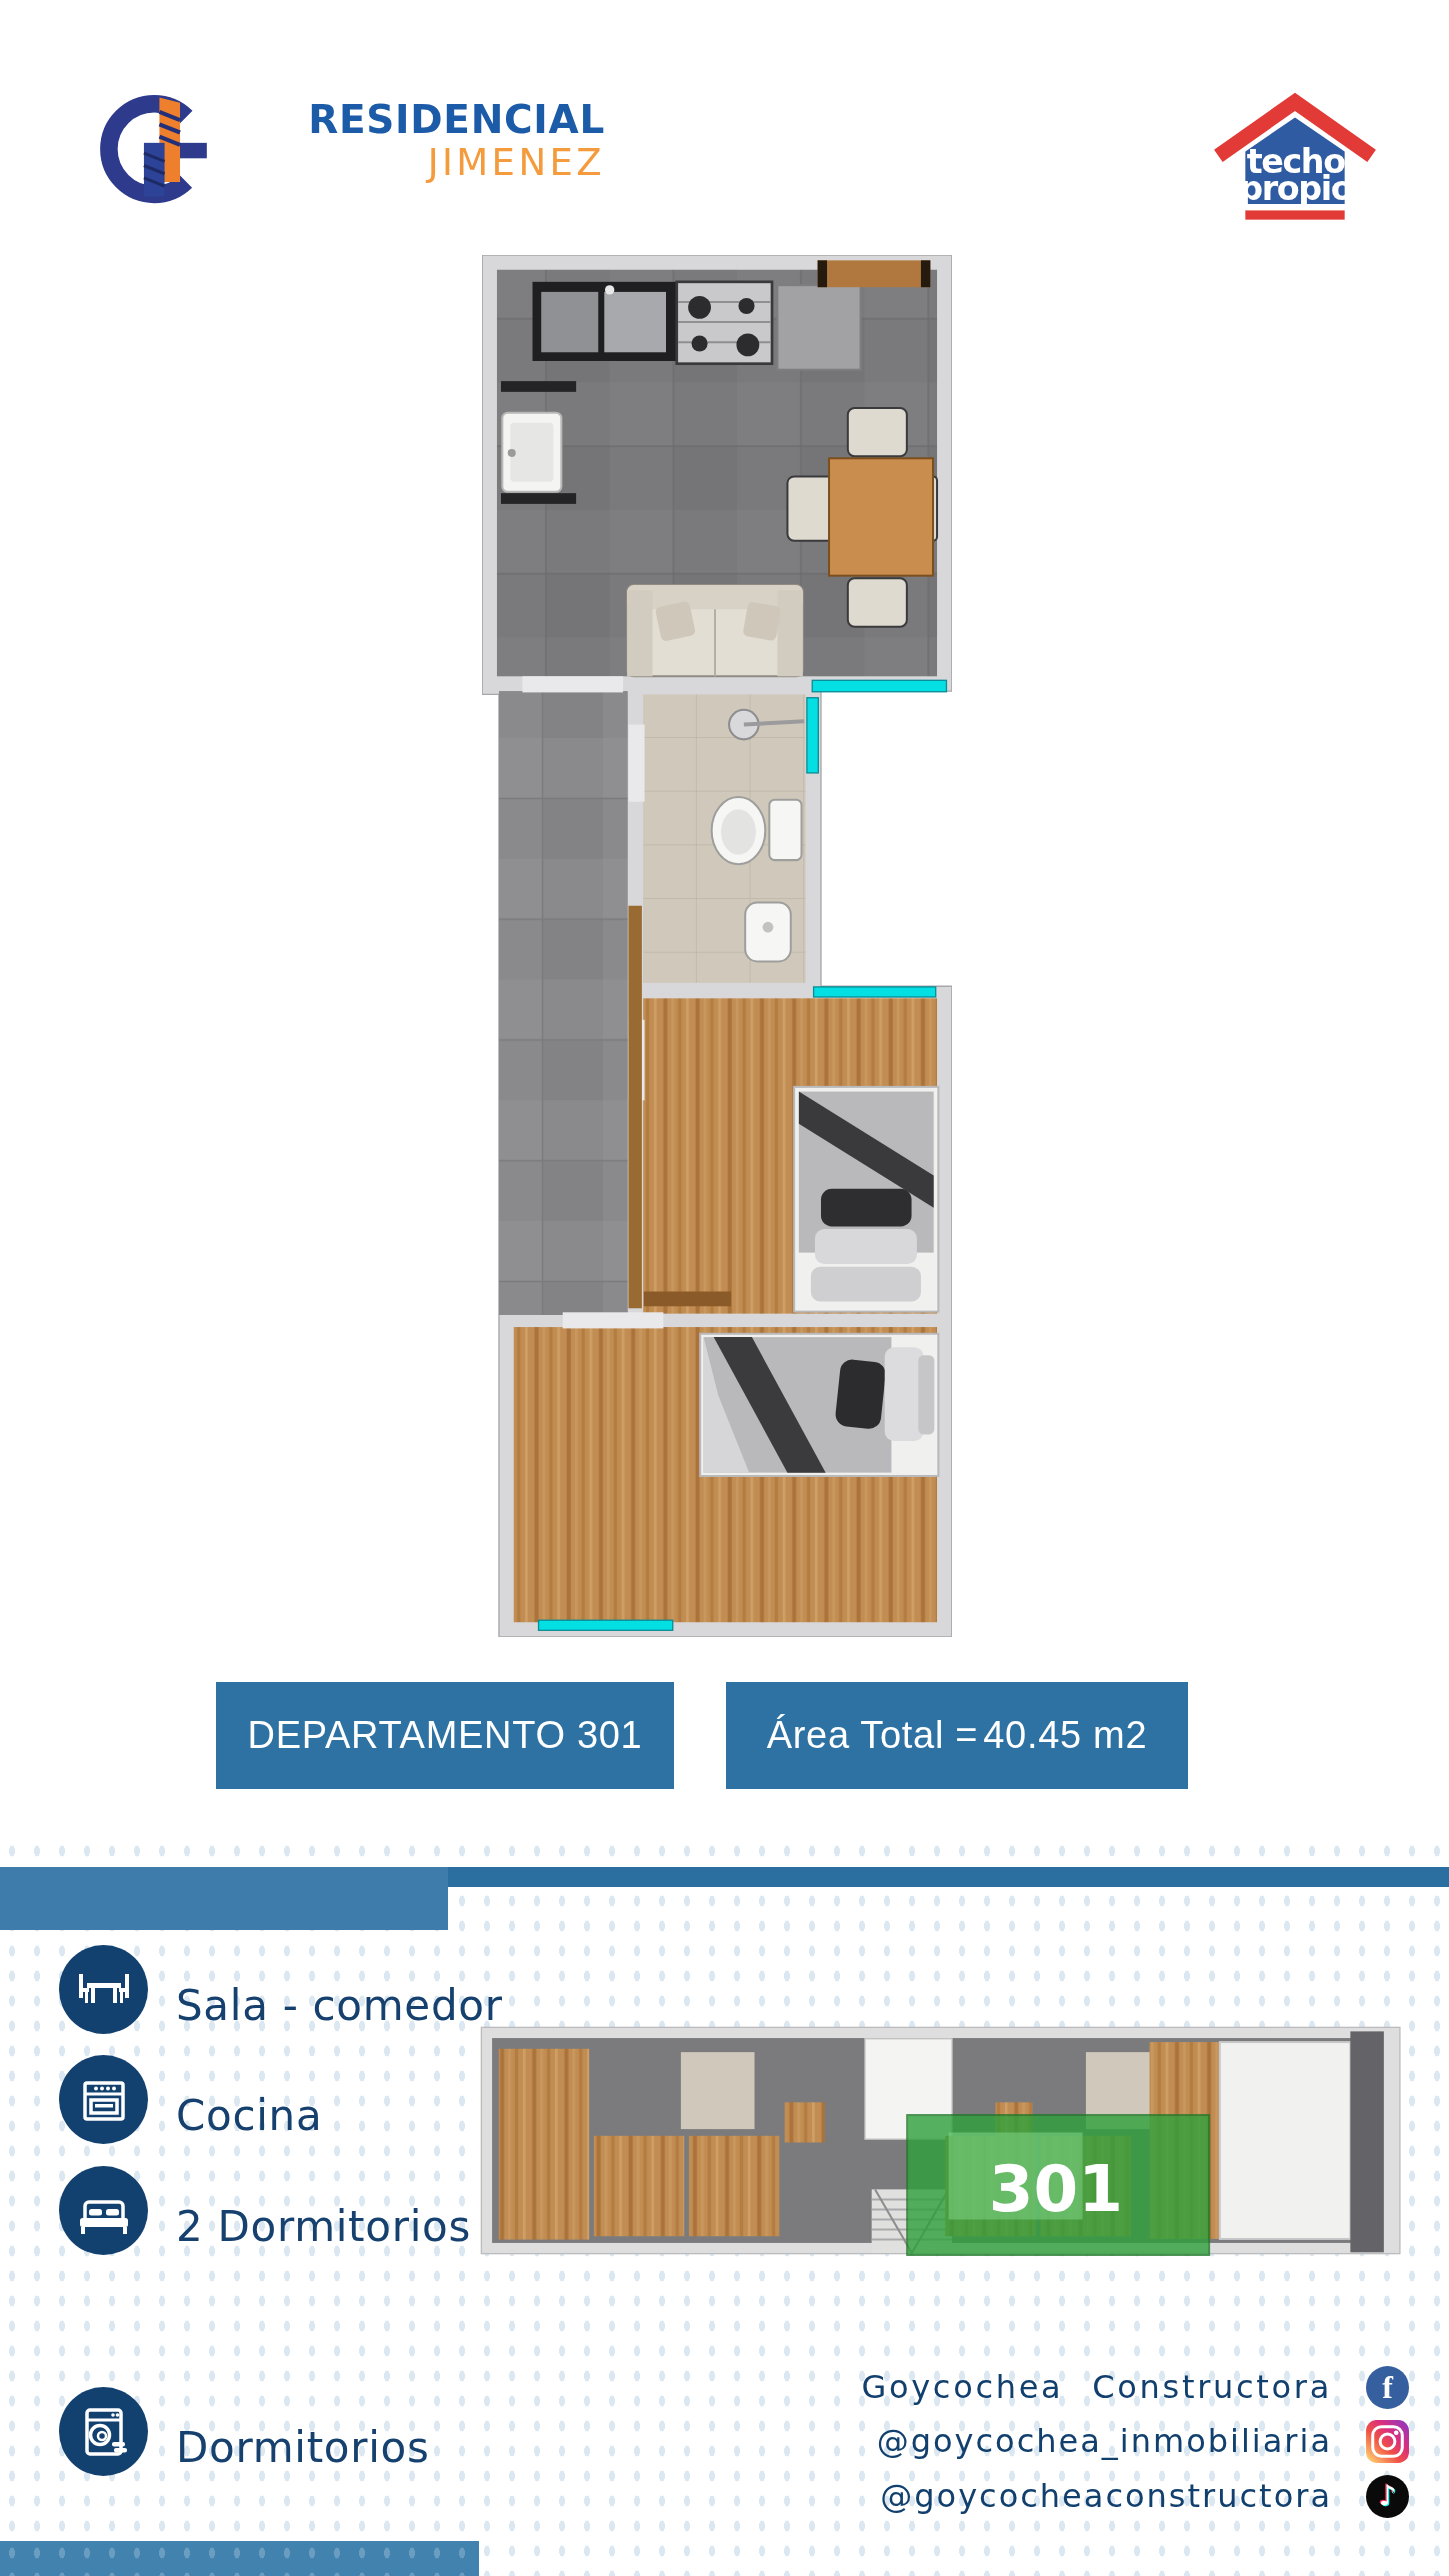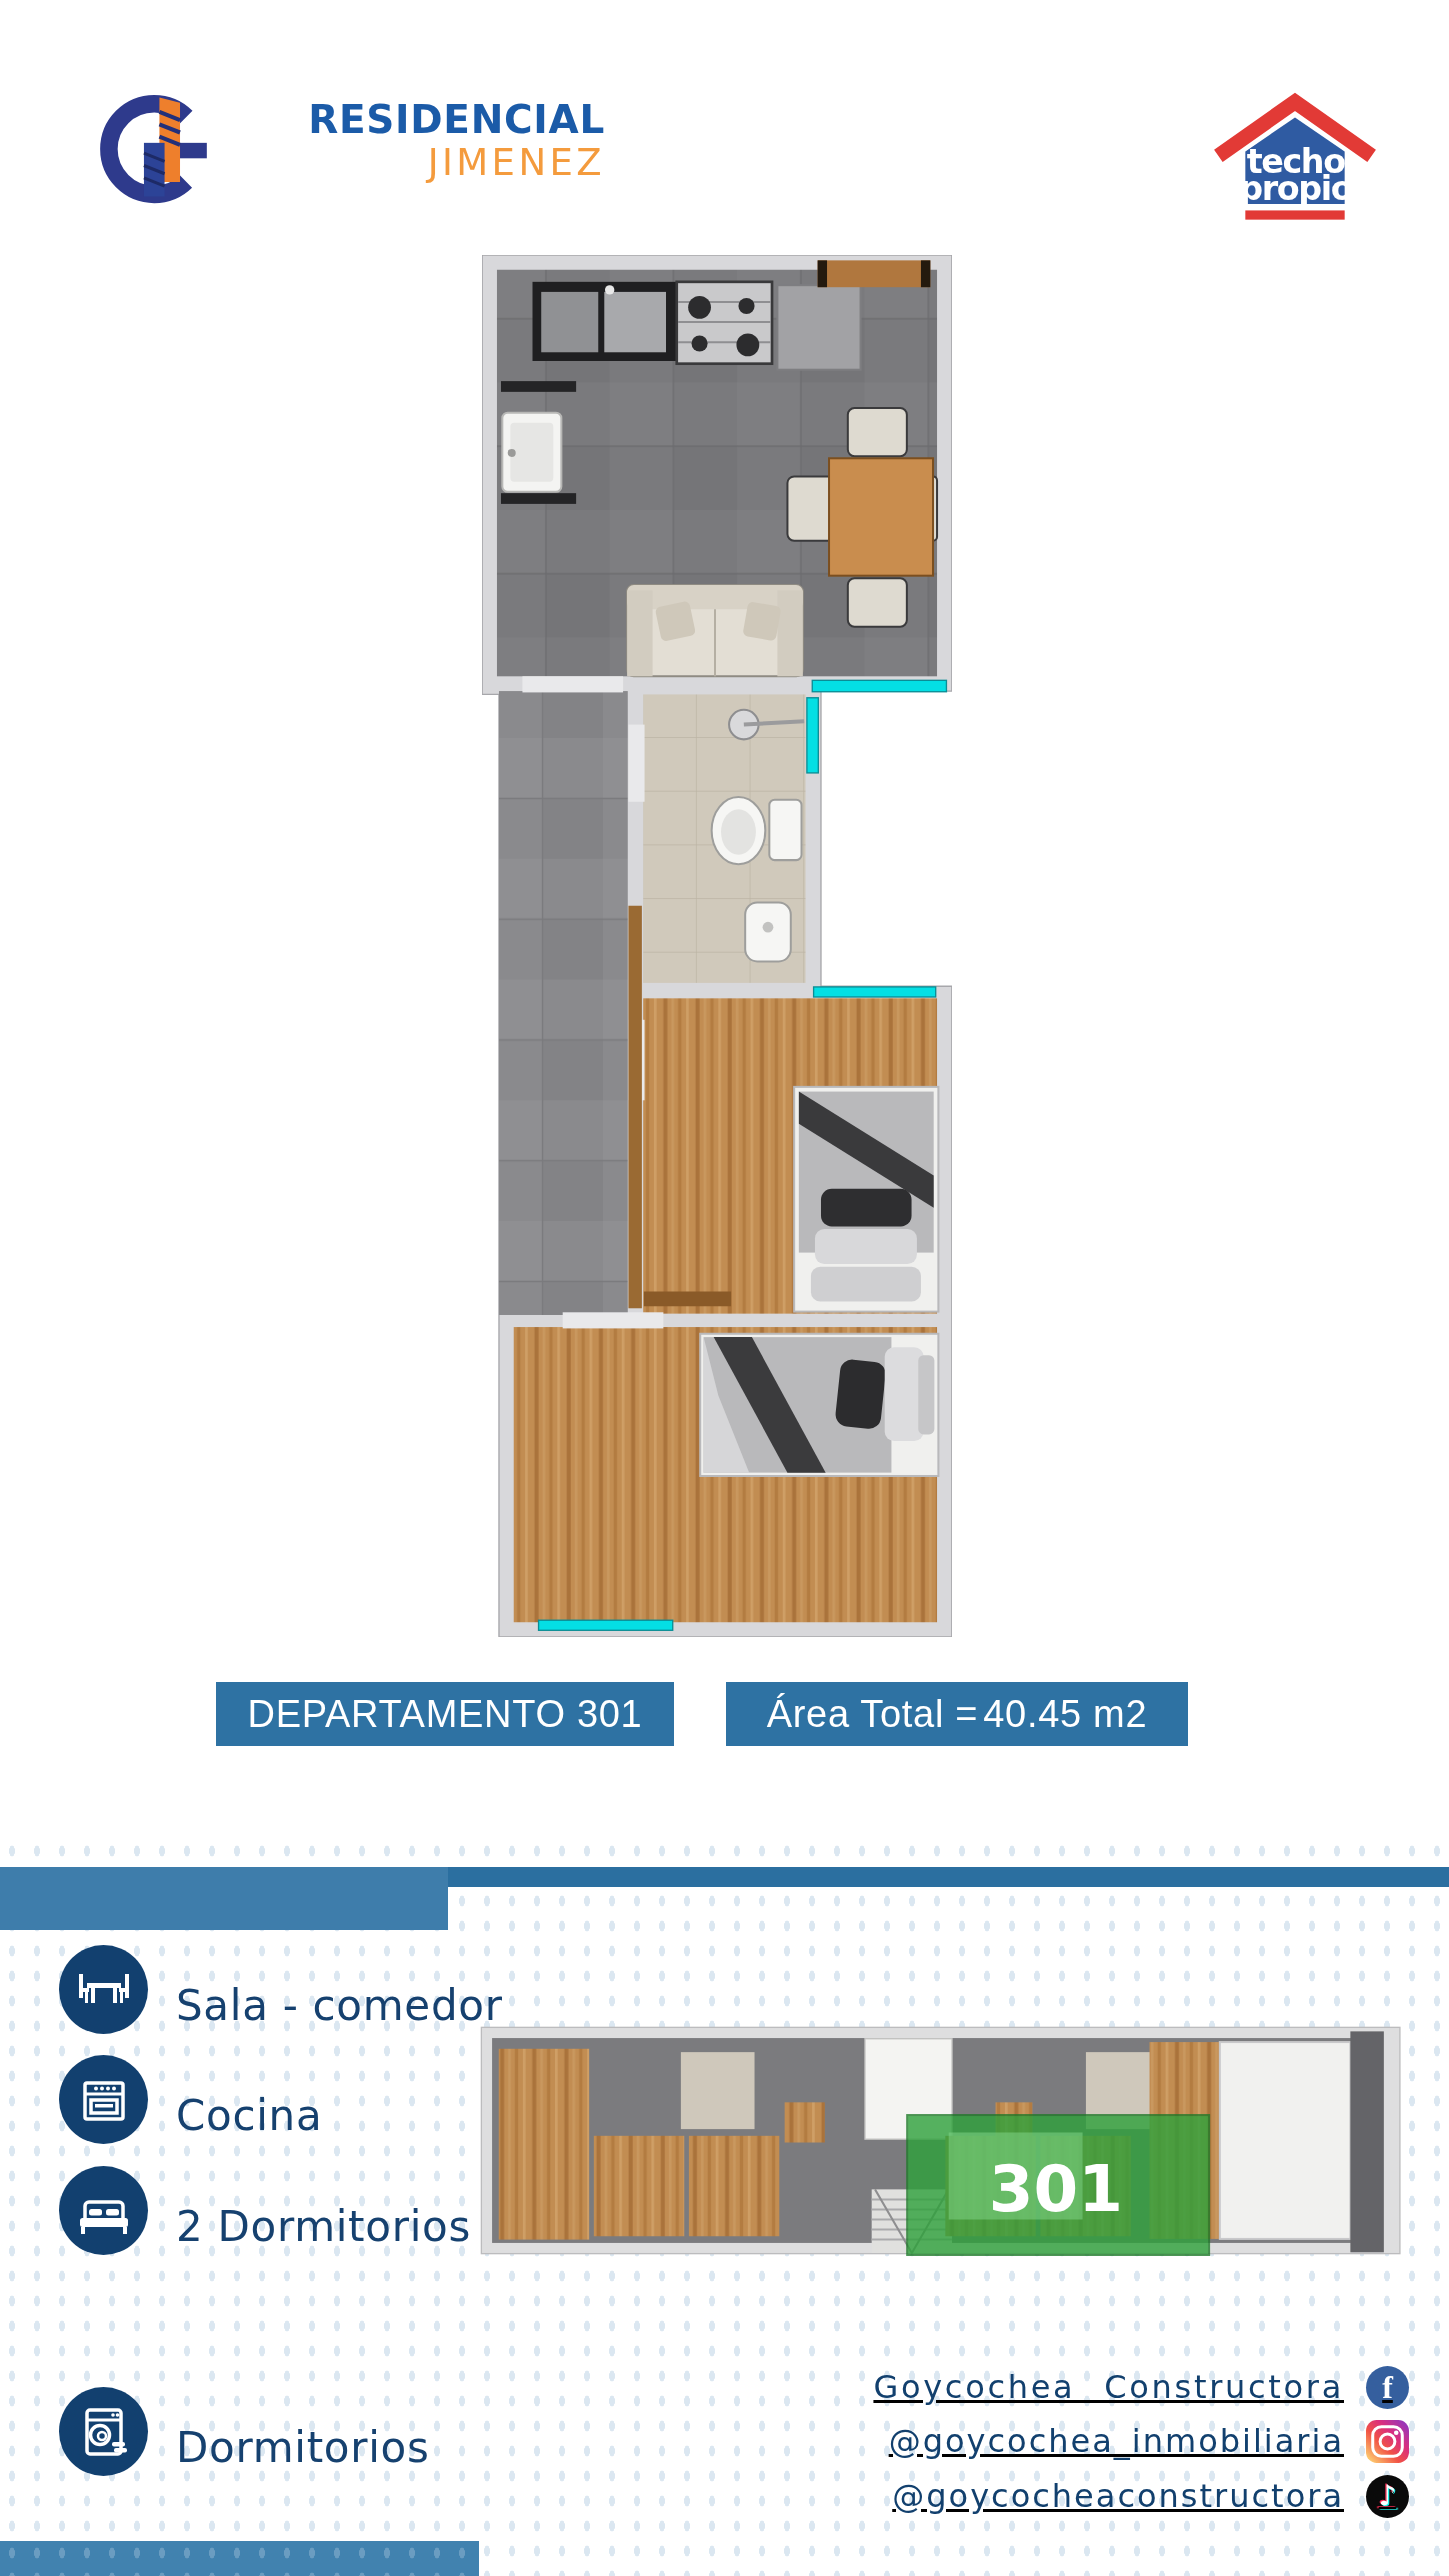--- a/index.html
+++ b/index.html
@@ -11,21 +11,21 @@
   .brand-text{position:absolute;left:263px;top:99px;width:342px;text-align:right;}
   .brand-title1{font-size:39px;font-weight:bold;color:#1b5ba8;letter-spacing:0.7px;line-height:1.1;}
   .brand-title2{font-size:37px;font-weight:normal;color:#f49b3d;letter-spacing:3.4px;line-height:1.15;}
   .program-logo{position:absolute;left:1206px;top:82px;width:178px;height:149px;}
 
   
   .main-plan{position:absolute;left:482px;top:255px;width:470px;height:1382px;}
   .overview-plan{position:absolute;left:479px;top:2022px;width:934px;height:237px;}
 
   
-  .badge{position:absolute;height:64px;background:#2e72a3;color:#ffffff;
+  .badge{position:absolute;height:107px;background:#2e72a3;color:#ffffff;
          display:flex;align-items:center;justify-content:center;
          font-family:"Liberation Sans",sans-serif;font-size:38px;font-weight:400;letter-spacing:0.7px;}
   .badge-dep{left:216px;top:1682px;width:458px;}
   .badge-area{left:726px;top:1682px;width:462px;gap:5px;}
 
   
   .divider-bar{position:absolute;left:435px;top:1867px;width:1014px;height:20px;background:#2b6fa0;}
   .divider-block{position:absolute;left:0;top:1867px;width:448px;height:63px;background:#3e7dab;}
   .dots-region{position:absolute;left:0;top:1839px;width:1449px;height:737px;
        background-image:radial-gradient(3px 5.7px at 12px 12px,#dbe7f1 92%,rgba(219,231,241,0) 100%);
@@ -36,21 +36,21 @@
 
   
   .feature{position:absolute;left:59px;display:flex;align-items:center;height:89px;}
   .fcircle{width:89px;height:89px;border-radius:50%;background:#12406f;flex:0 0 auto;
            display:flex;align-items:center;justify-content:center;}
   .fcircle svg{width:64px;height:64px;}
   .flabel{margin-left:28px;font-size:42px;color:#16416f;font-weight:500;letter-spacing:0.7px;white-space:nowrap;margin-top:32px;}
 
   
   .social-row{position:absolute;display:flex;align-items:center;justify-content:flex-end;
-              left:738px;width:671px;height:48px;gap:22px;text-decoration:underline;}
+              left:738px;width:671px;height:48px;gap:34px;}
   .shandle{font-size:32px;color:#12406e;font-weight:500;letter-spacing:2px;white-space:nowrap;}
   .shandle.spread{word-spacing:16px;letter-spacing:2.7px;}
   .sicon{width:43px;height:43px;flex:0 0 auto;position:relative;}
   .sicon.fb{border-radius:50%;background:#355f9e;color:#fff;text-align:center;
             font-family:"Liberation Serif",serif;font-weight:700;font-size:32px;line-height:43px;}
   .sicon.fb::after{content:"f";}
   .sicon.ig{border-radius:10.7px;background:linear-gradient(45deg,#fed373 5%,#f15245 40%,#d92e7f 65%,#9b36b7 90%);}
   .sicon.tt{border-radius:50%;background:#0a0a0a;color:#fff;text-align:center;font-size:28px;line-height:42px;}
   .sicon.tt::after{content:"♪";text-shadow:1.3px 0.7px 0 #25f4ee,-1.3px -0.7px 0 #fe2c55;}
 </style>

